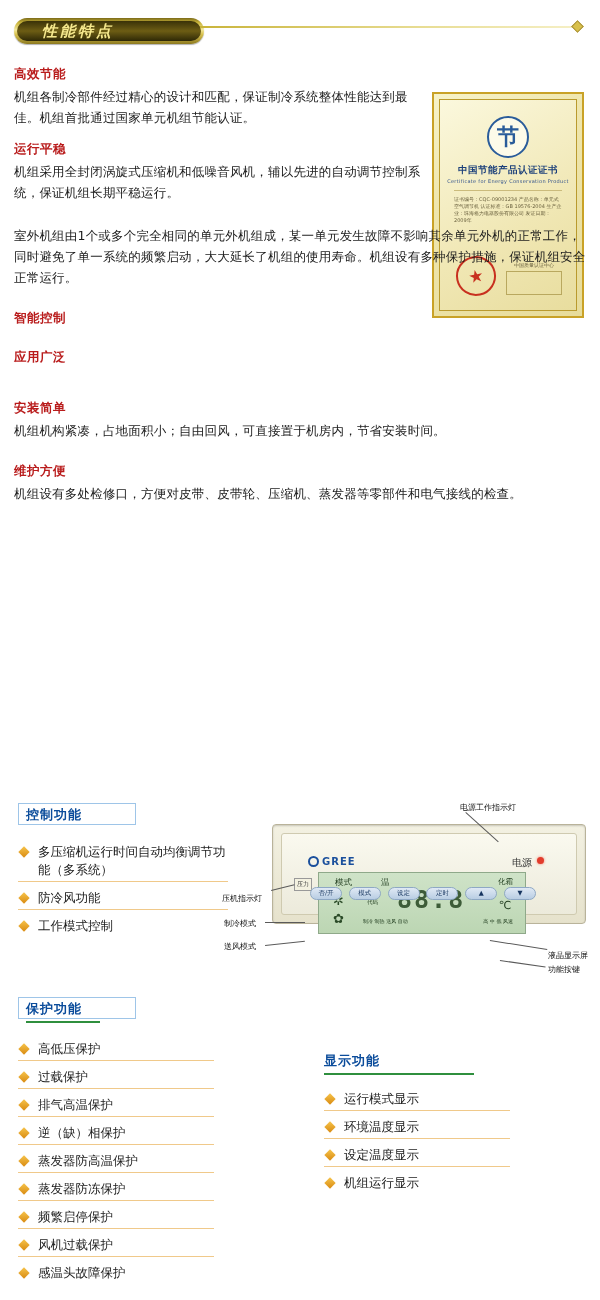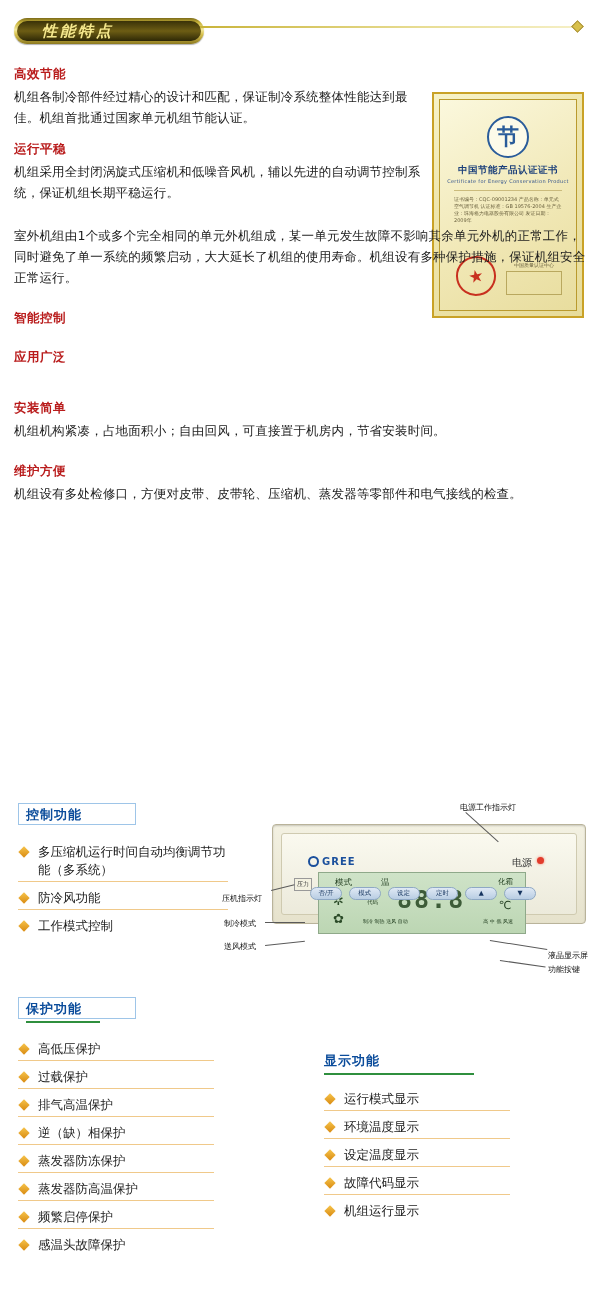--- a/index.html
+++ b/index.html
@@ -282,37 +282,37 @@
   <span>保护功能</span>
   <span class="ul" style="width:74px;"></span>
 </div>
 
 <div style="position:absolute; left:18px; top:1040px; width:196px;">
   <ul class="blist" id="protection-list">
       <li><span class="dia"></span><span>高低压保护</span></li>
       <li><span class="dia"></span><span>过载保护</span></li>
       <li><span class="dia"></span><span>排气高温保护</span></li>
       <li><span class="dia"></span><span>逆（缺）相保护</span></li>
+      <li><span class="dia"></span><span>蒸发器防高温保护</span></li>
       <li><span class="dia"></span><span>蒸发器防冻保护</span></li>
-      <li><span class="dia"></span><span>蒸发器防高温保护</span></li>
       <li><span class="dia"></span><span>频繁启停保护</span></li>
+      <li><span class="dia"></span><span>风机过载保护</span></li>
       <li class="nb"><span class="dia"></span><span>感温头故障保护</span></li>
     </ul>
 </div>
 
 <div class="sec-head" style="position:absolute; left:324px; top:1052px; width:150px;">
   <span>显示功能</span>
   <span class="ul" style="width:150px;"></span>
 </div>
 <div style="position:absolute; left:324px; top:1090px; width:186px;">
   <ul class="blist" id="display-list">
       <li><span class="dia"></span><span>运行模式显示</span></li>
       <li><span class="dia"></span><span>环境温度显示</span></li>
       <li><span class="dia"></span><span>设定温度显示</span></li>
-      <li><span class="dia"></span><span>故障代码显示</span></li>
       <li class="nb"><span class="dia"></span><span>机组运行显示</span></li>
     </ul>
 </div>
 
 <div class="panel">
   <div class="panel-frame">
     <div class="gree">
       <span class="swirl"></span><span>GREE</span>
     </div>
     <div class="pw-label">电源</div>

